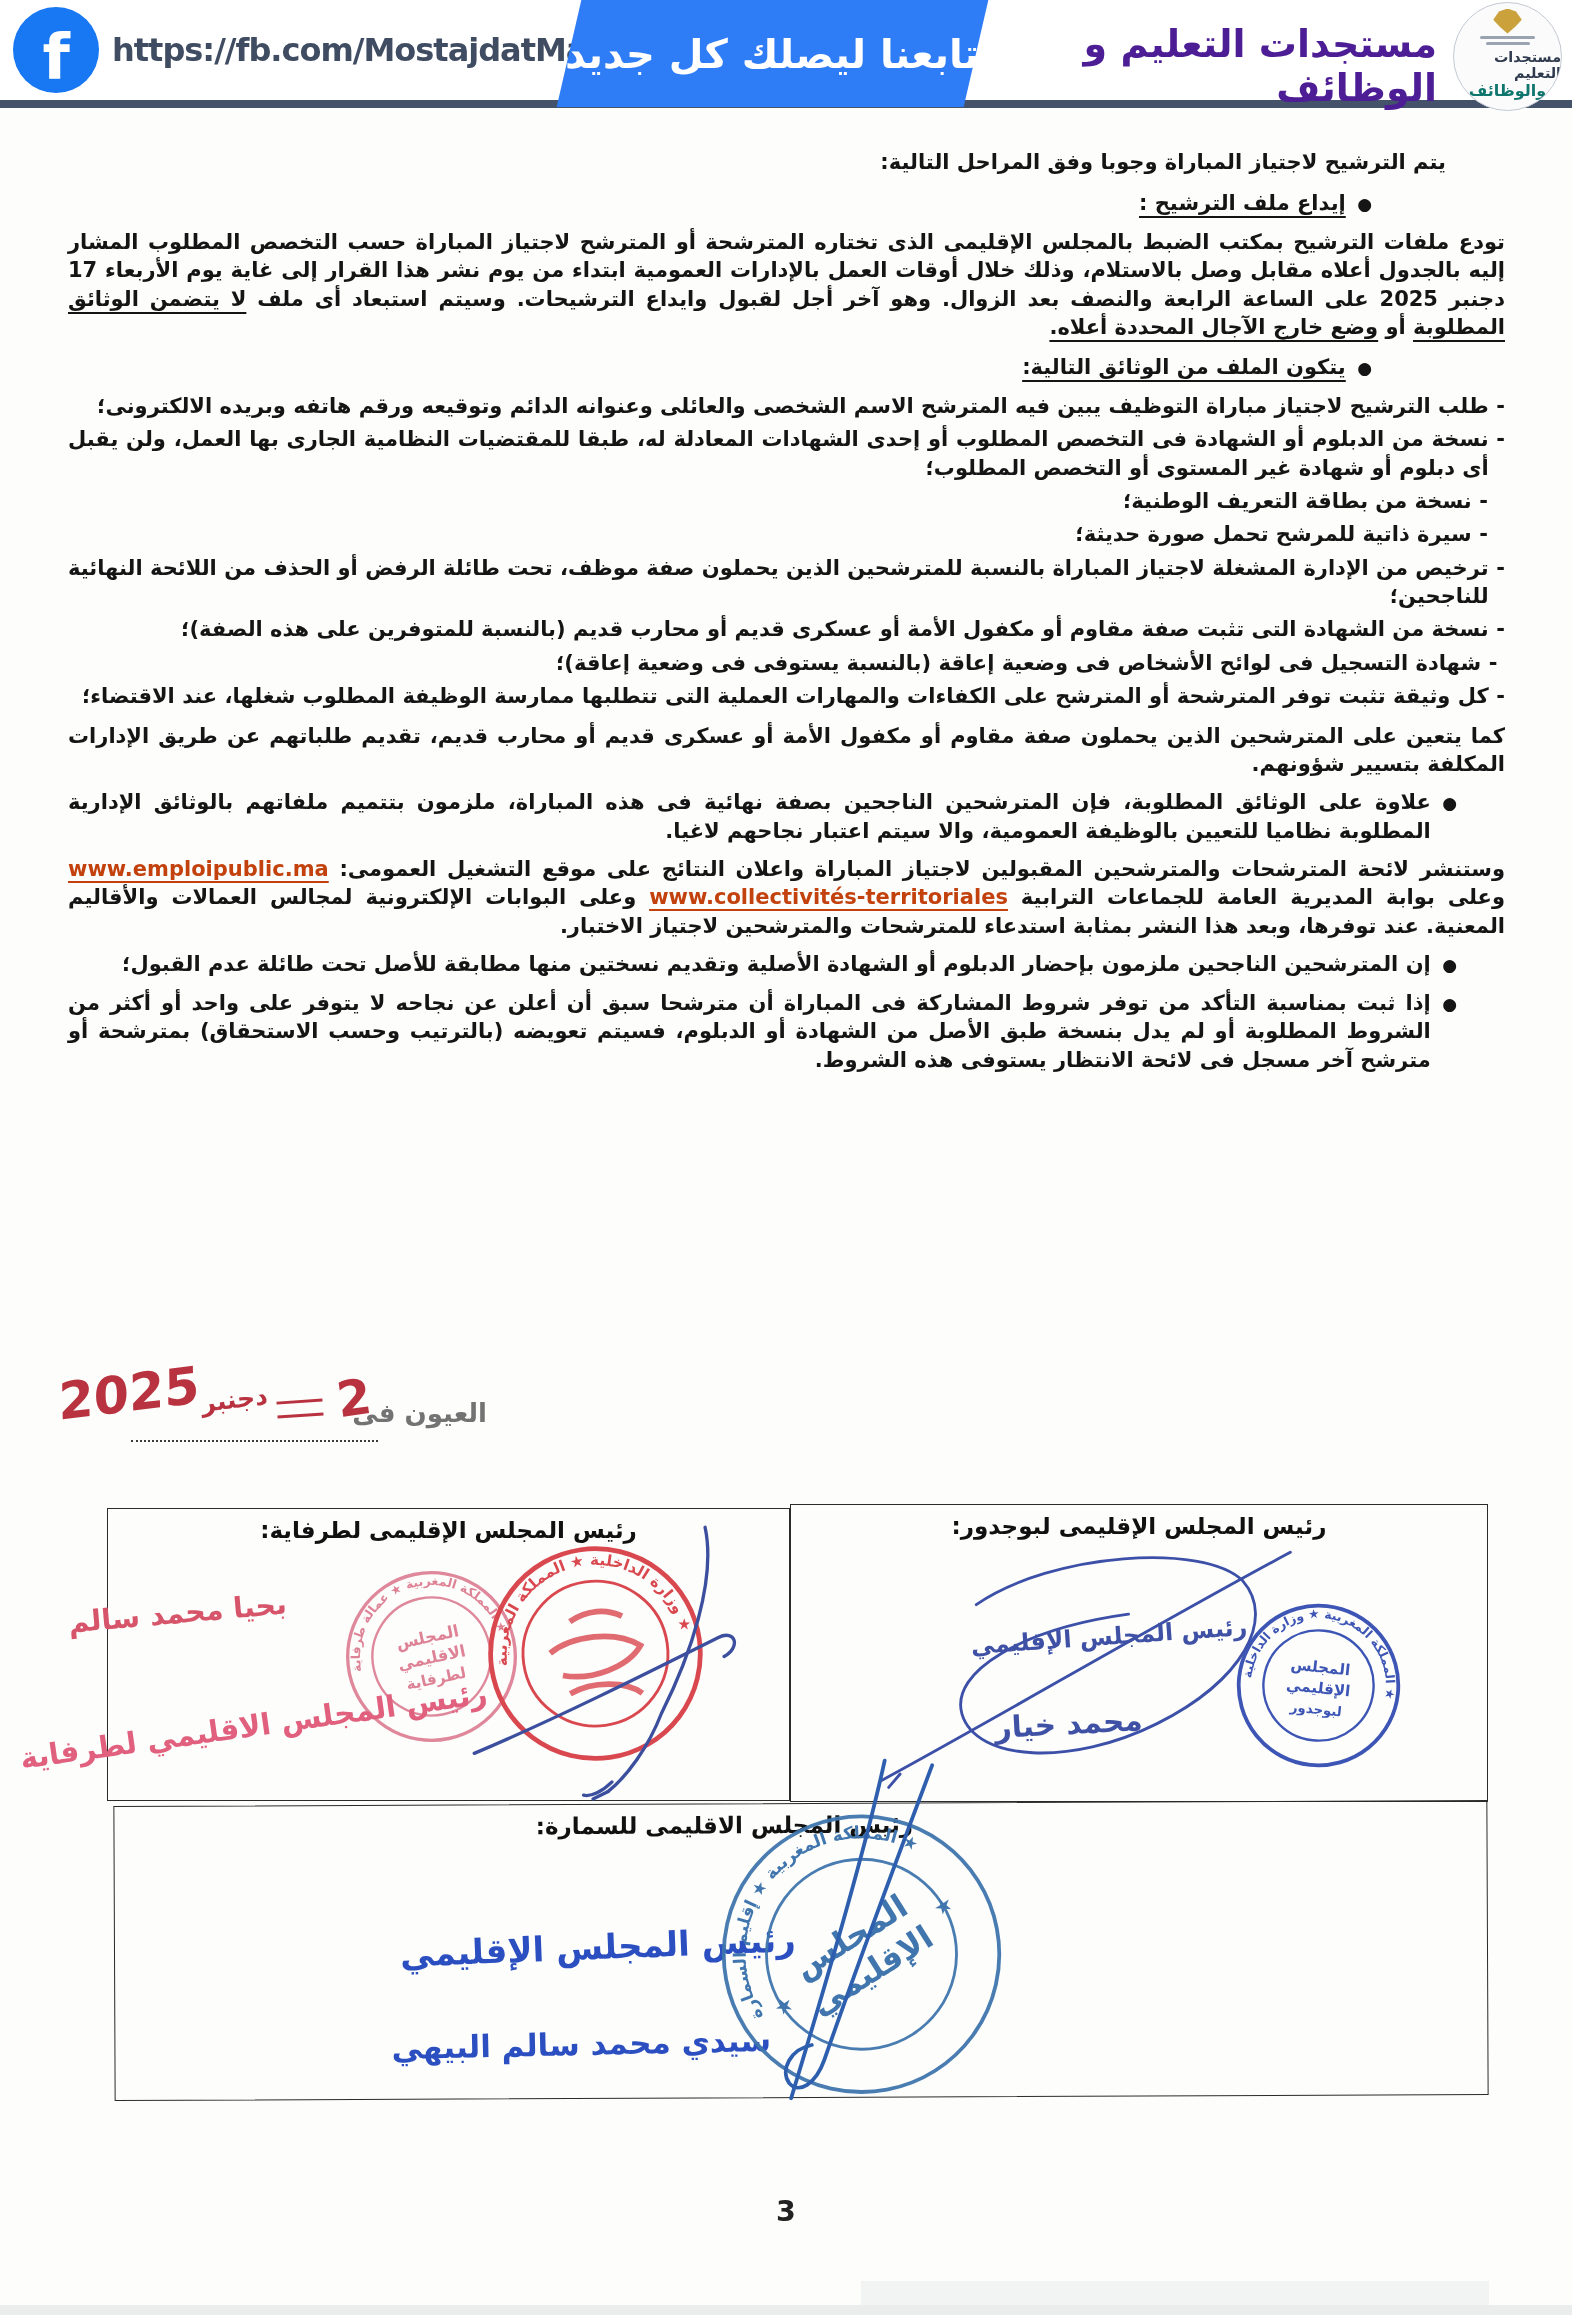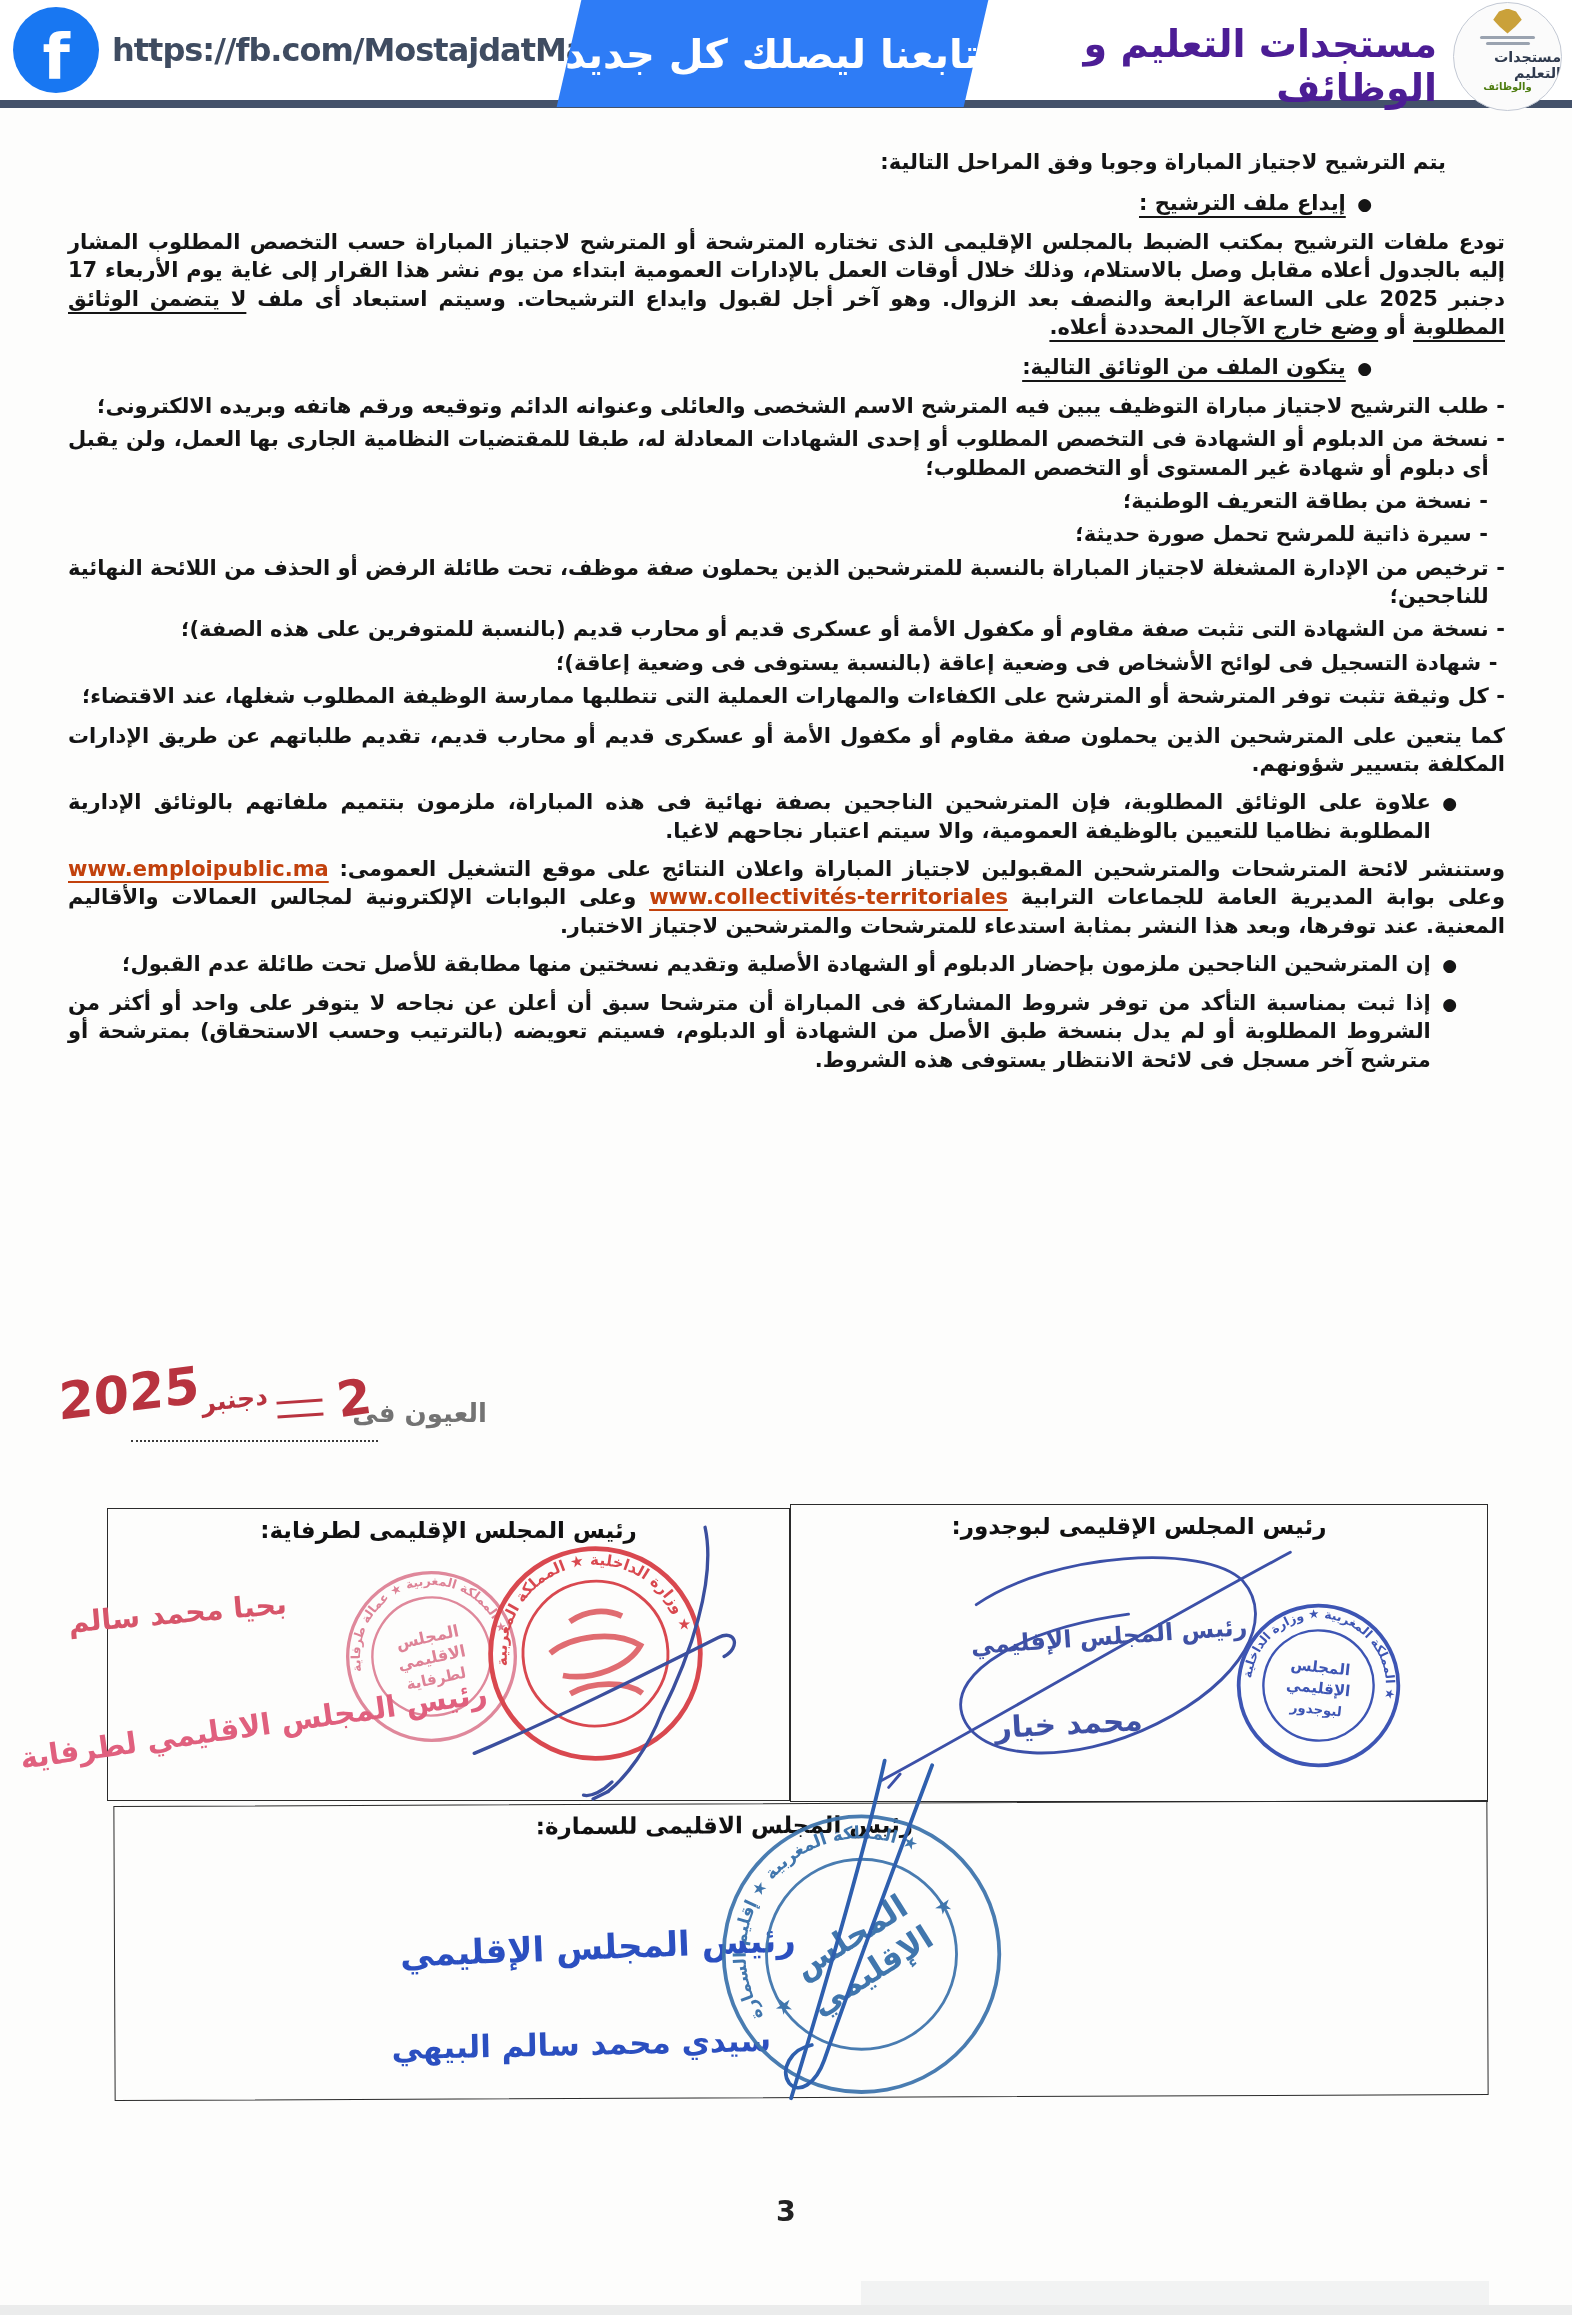--- a/index.html
+++ b/index.html
@@ -20,21 +20,21 @@
   .site-title{position:absolute;left:980px;top:16px;width:457px;height:100px;display:flex;
           align-items:center;justify-content:center;font-weight:bold;font-size:38px;color:#4c1d95;
           direction:rtl;z-index:3;}
   .logo{position:absolute;left:1453px;top:1.9px;width:107px;height:107px;border-radius:50%;
         background:#fbfbfb;border:1.9px solid #c3c9d4;z-index:5;display:flex;flex-direction:column;
         align-items:center;overflow:hidden;}
   .logo .crest{width:28.5px;height:25px;margin-top:5.7px;background:#caa13a;
         clip-path:polygon(50% 0,80% 12%,100% 45%,78% 72%,50% 100%,22% 72%,0 45%,20% 12%);}
   .logo .tiny{width:55px;height:2.9px;background:#9aa3b0;margin-top:2.9px;border-radius:1.9px;}
   .logo .l1{font-size:14.3px;font-weight:bold;color:#2f3a4e;margin-top:3.8px;direction:rtl;}
-  .logo .l2{font-size:10px;font-weight:bold;color:#4d7c0f;direction:rtl;}
+  .logo .l2{font-size:16px;font-weight:bold;color:#0f766e;direction:rtl;}
   
   .doc{position:absolute;right:67px;left:68px;top:148px;direction:rtl;text-align:justify;
        font-size:21px;font-weight:bold;line-height:28.5px;color:#151515;}
   .doc .intro{text-align:right;padding-right:59px;margin-bottom:12px;}
   .sect{display:flex;gap:11.4px;padding-right:133px;margin:11.4px 0 9.5px 0;align-items:baseline;}
   .sect .dot,.brow .dot{font-size:17px;line-height:28.5px;}
   .u{text-decoration:underline;text-underline-offset:5.7px;text-decoration-thickness:1.9px;}
   .p{margin:3.8px 0;}
   .ditem{display:flex;gap:7.6px;margin:4.8px 0;}
   .ditem .dash{flex:0 0 auto;}

